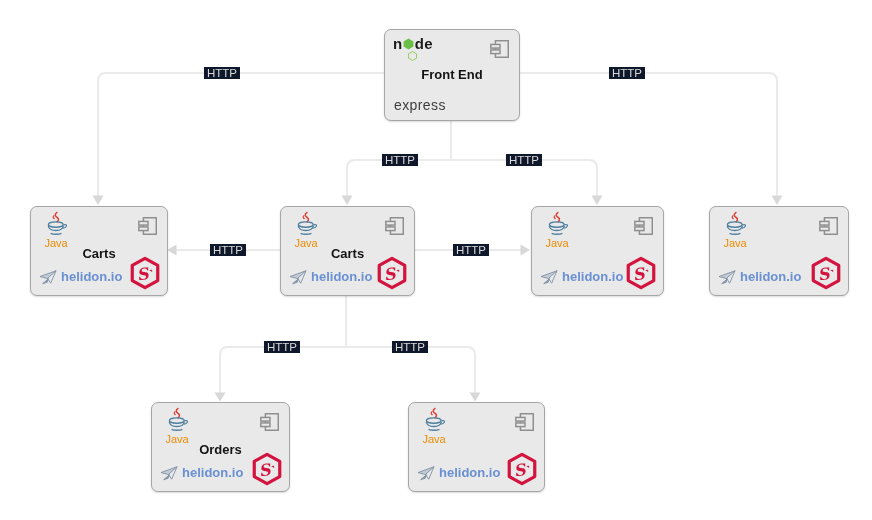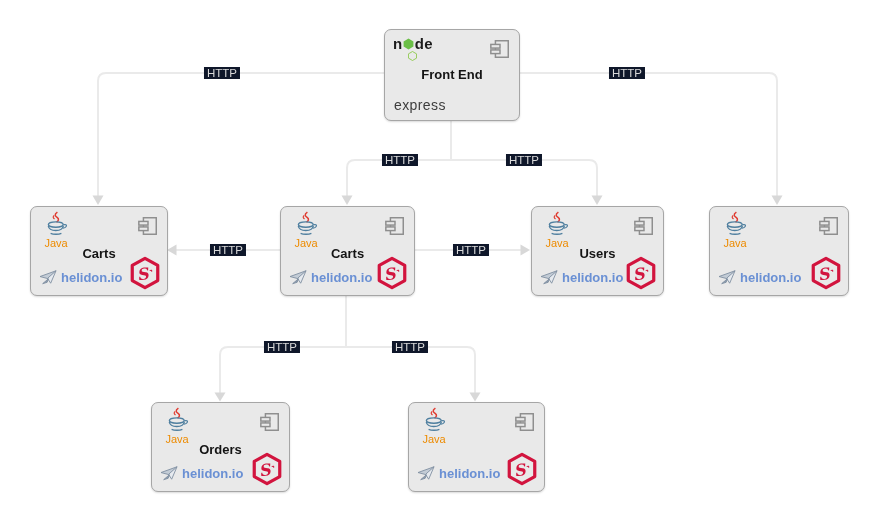--- a/index.html
+++ b/index.html
@@ -7,21 +7,21 @@
          font-family:"Liberation Sans",sans-serif;}
   .edges{position:absolute;left:0;top:0;z-index:0;}
   .node{position:absolute;z-index:1;background:#e9e9e9;border:1px solid #a6a6a6;
         border-radius:7px;box-shadow:0 1px 2px rgba(0,0,0,.15);}
   .svc-title{position:absolute;top:39px;left:0;right:0;text-align:center;
              font-size:13px;font-weight:bold;color:#141414;}
   .fe-title{top:37px;}
   .comp-icon{position:absolute;top:8px;right:8px;width:22px;height:22px;color:#8e8e8e;}
   .java-logo{position:absolute;top:4px;left:7px;width:36px;text-align:center;}
   .java-word{font-size:11px;font-weight:normal;color:#ed8b00;margin-top:-3px;line-height:11px;}
-  .helidon{position:absolute;left:8px;bottom:10px;display:flex;align-items:center;gap:4px;}
+  .helidon{position:absolute;left:8px;bottom:10px;display:flex;align-items:flex-start;gap:4px;}
   .helidon-text{font-size:13px;font-weight:bold;color:#6a90d4;}
   .seal{position:absolute;right:5px;bottom:5px;width:34px;height:34px;}
   .express{position:absolute;left:9px;bottom:7px;font-size:14px;color:#3d3d3d;letter-spacing:.4px;}
   .node-logo{position:absolute;top:6px;left:8px;}
   .node-row{display:flex;align-items:center;font-size:15px;font-weight:800;color:#1c1c1c;
             letter-spacing:.5px;line-height:16px;}
   .hex-main{width:11px;height:12px;margin:0 .5px;}
   .hex-small{width:9px;height:10px;margin-left:15px;margin-top:-1px;display:block;}
   .edge-label{position:absolute;z-index:2;transform:translate(-50%,-50%);
               font-size:11.5px;color:#d9d9d9;background:#0f172a;padding:0 3px;white-space:nowrap;}
@@ -166,21 +166,20 @@
   <div class="node" style="left:531px;top:206px;width:131px;height:88px">
     <div class="java-logo">
       <svg width="24" height="26">
           <use href="#javacup"></use>
         </svg>
       <div class="java-word">Java</div>
     </div>
     <svg class="comp-icon">
         <use href="#comp"></use>
       </svg>
-    <div class="svc-title">Users</div>
     <div class="helidon">
       <svg width="18" height="16">
           <use href="#plane"></use>
         </svg>
       <span class="helidon-text">helidon.io</span>
     </div>
     <svg class="seal">
         <use href="#seal"></use>
       </svg>
   </div>

